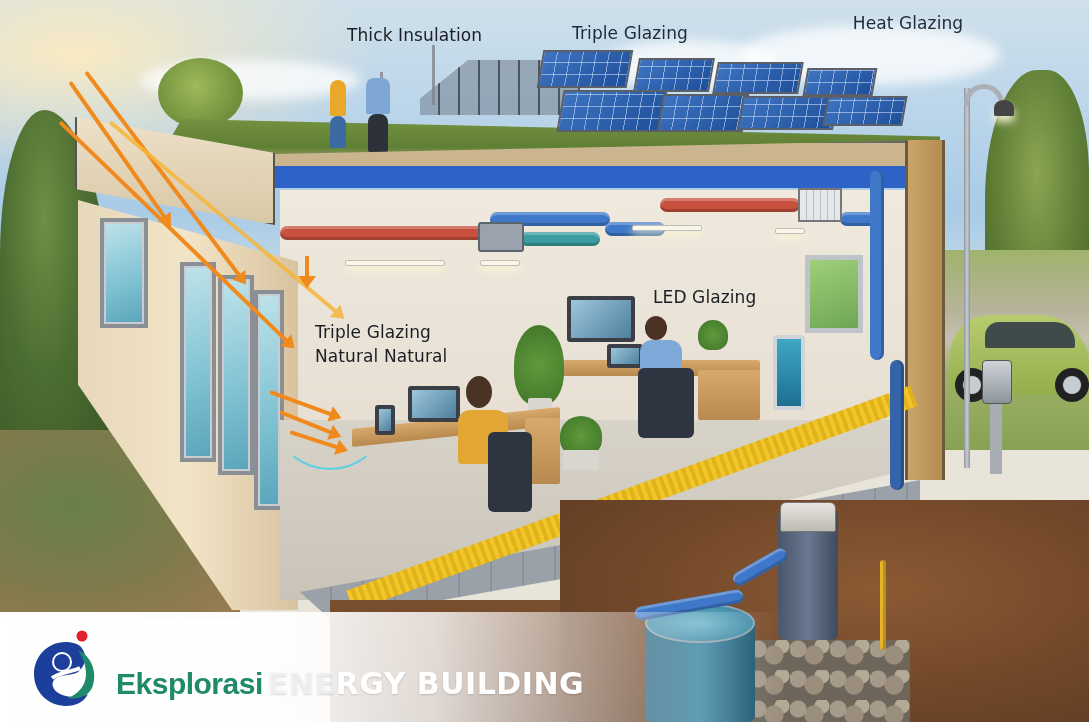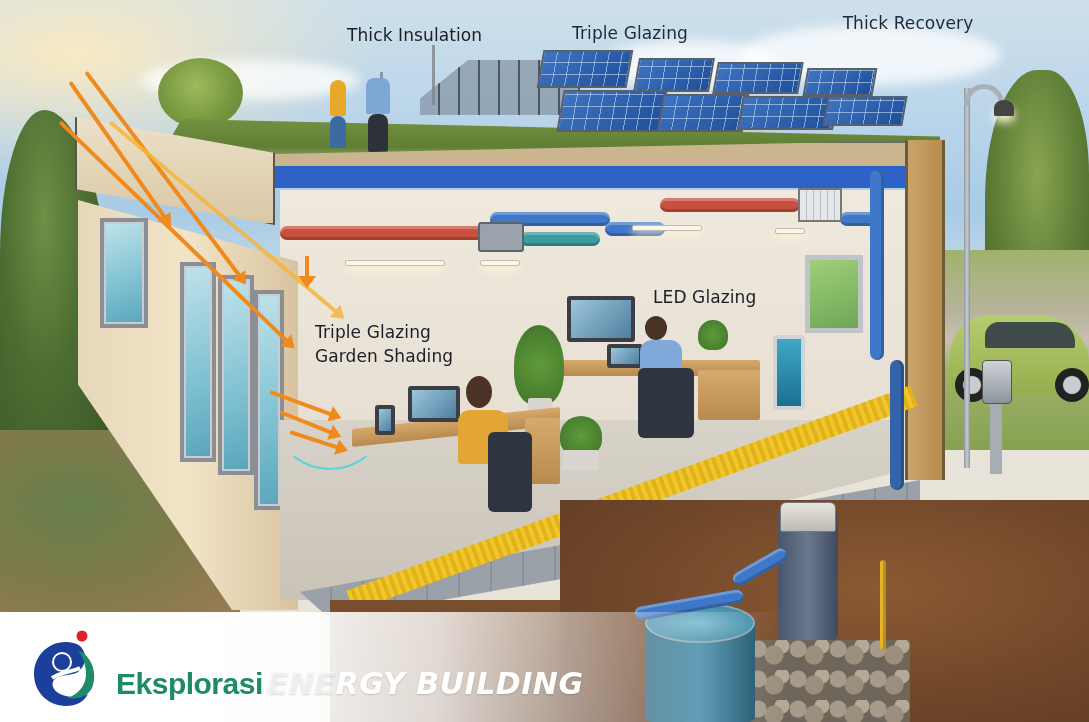--- a/index.html
+++ b/index.html
@@ -133,21 +133,21 @@
   
   .label { position: absolute; color: #1b1e24; font-family: "DejaVu Sans", sans-serif; font-size: 17px; line-height: 22px; white-space: nowrap; letter-spacing: 0.1px; }
   .label.ml { text-align: center; }
   .label.dark-blue { color: #1d2a3a; }
 
   
   .banner { position: absolute; left: 0; top: 612px; width: 1089px; height: 110px;
     background: linear-gradient(90deg, rgba(255,255,255,1) 0%, rgba(255,255,255,0.98) 22%, rgba(255,255,255,0.8) 40%, rgba(255,255,255,0.35) 58%, rgba(255,255,255,0) 72%); }
   .logo { position: absolute; left: 32px; top: 628px; width: 70px; height: 80px; }
   .brand-line { position: absolute; left: 116px; font-family: "Liberation Sans", sans-serif; font-weight: bold; color: #1f8a6a; font-size: 30px; line-height: 32px; letter-spacing: -0.5px; }
-  .title-overlay { position: absolute; left: 268px; top: 666px; font-family: "DejaVu Sans", sans-serif; font-weight: bold; font-size: 30px; line-height: 36px; color: #ffffff; letter-spacing: 0.5px; text-shadow: 0 1px 2px rgba(0,0,0,0.15); font-style: italic; }
+  .title-overlay { position: absolute; left: 268px; top: 666px; font-family: "DejaVu Sans", sans-serif; font-weight: bold; font-size: 30px; line-height: 36px; color: #ffffff; letter-spacing: 0.5px; text-shadow: 0 1px 2px rgba(0,0,0,0.15); }
   .title-overlay .hidden-part { color: rgba(255,255,255,0.55); }
 </style>
 </head>
 <body>
 
 <div class="scene">
 
   <div class="sky"></div>
   <div class="cloud" style="left:600px;top:40px;width:180px;height:50px;"></div>
   <div class="cloud" style="left:740px;top:25px;width:260px;height:60px;"></div>
@@ -256,25 +256,25 @@
   <div class="wheel" style="left:1055px;top:368px;"></div>
   <div class="lamp-post"></div>
   <div class="lamp-arm"></div>
   <div class="lamp-head"></div>
   <div class="charger"></div>
   <div class="charger-post"></div>
 
   <div class="label" style="left:347px;top:24px;text-align:center;">Thick Insulation</div>
   <div class="label dark-blue" style="left:572px;top:22px;">Triple Glazing</div>
   <div class="label dark-blue ml" style="left:828px;top:12px;width:160px;">
-    <div>Thick Recovery</div>
+    <div>Heat Glazing</div>
   </div>
   <div class="label" style="left:315px;top:321px;">
     <div>Triple Glazing</div>
-    <div style="margin-top:2px;">Garden Shading</div>
+    <div style="margin-top:2px;">Natural Natural</div>
   </div>
   <div class="label" style="left:653px;top:286px;">LED Glazing</div>
 
   <div class="banner"></div>
   <div class="title-overlay"><span class="hidden-part">ENE</span><span>RGY BUILDING</span></div>
 
   <svg class="logo" viewBox="0 0 70 80">
     <circle cx="50" cy="8" r="5.5" fill="#e0202c"></circle>
     <path d="M34 14 C14 14 2 30 2 46 C2 64 16 78 34 78 C44 78 52 74 56 66 C48 70 36 70 28 66 C20 62 18 54 24 50 C30 46 40 48 46 44 C54 38 56 26 48 18 C44 15 39 14 34 14 Z" fill="#1d3f9c"></path>
     <circle cx="30" cy="34" r="10" fill="#ffffff"></circle>

